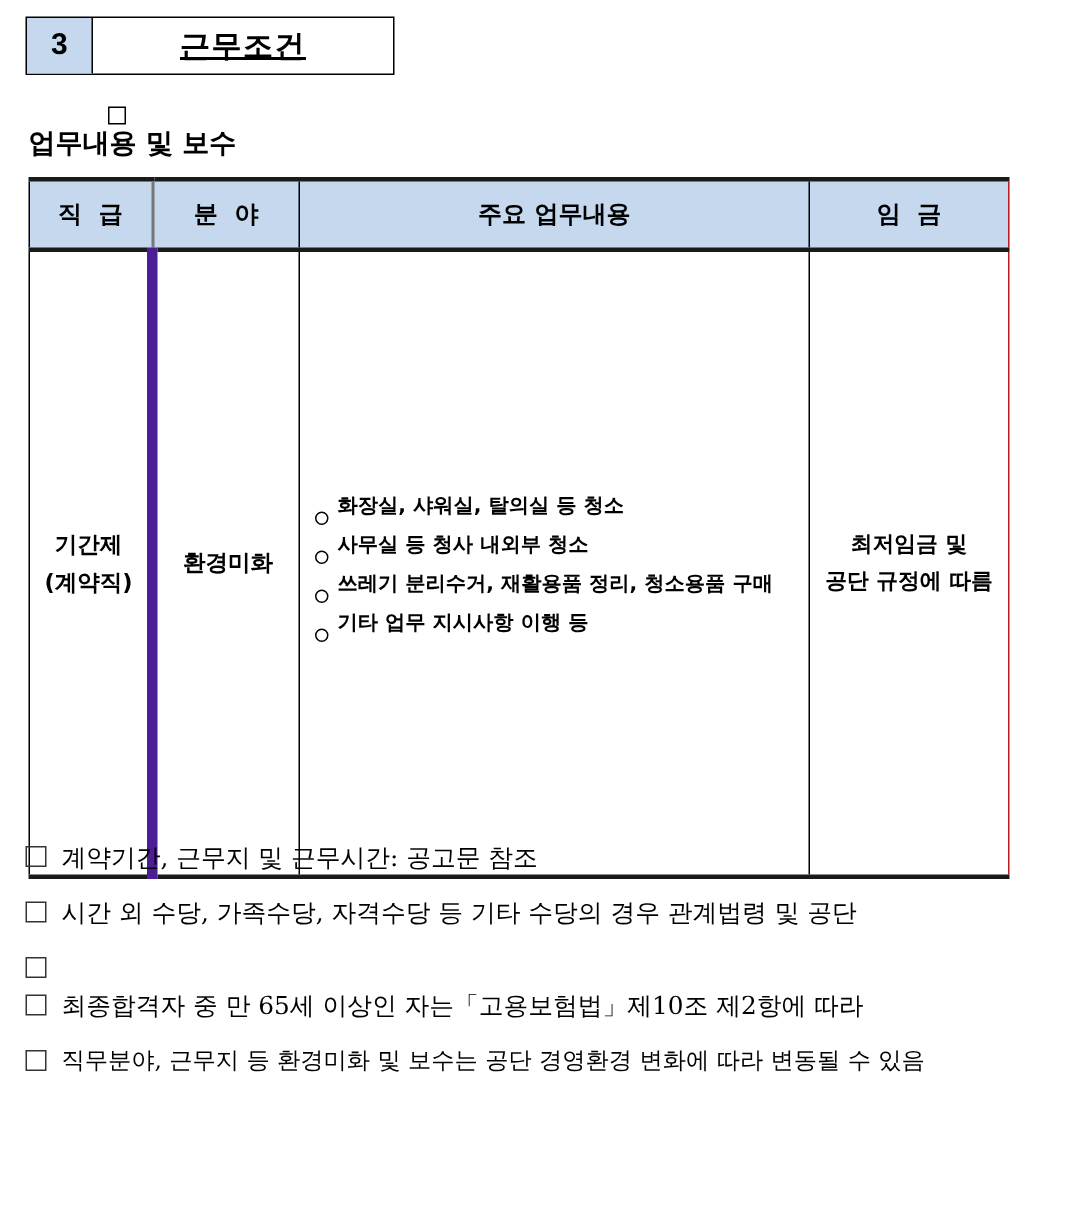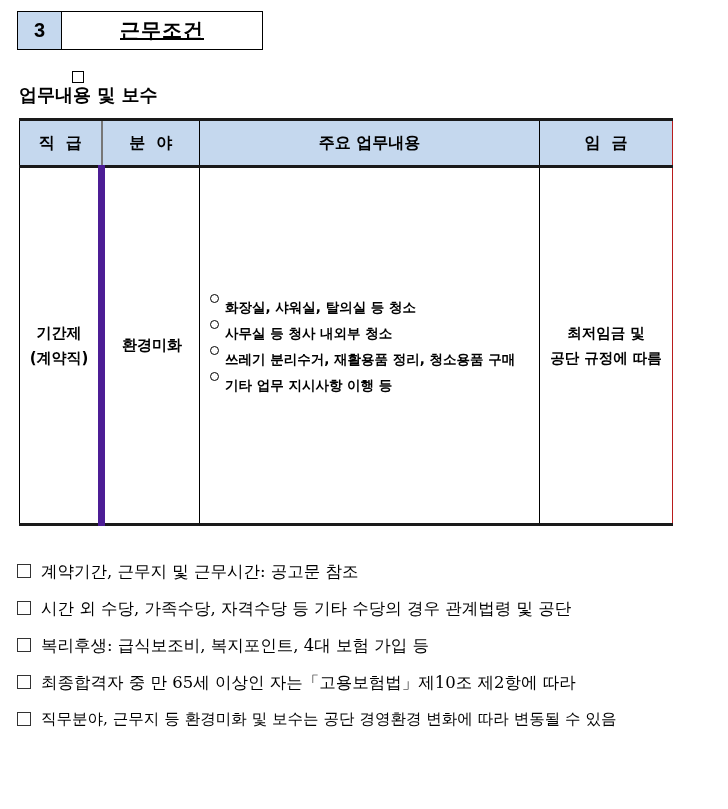--- a/index.html
+++ b/index.html
@@ -62,21 +62,21 @@
       height: 12px;
       border: 1.6px solid #000;
       margin-right: 21px;
       box-sizing: border-box;
     }
     table.main {
       position: absolute;
       left: 19px;
       top: 118px;
       width: 653px;
-      height: 408px;
+      height: 468px;
       border-collapse: collapse;
       table-layout: fixed;
     }
     table.main th, table.main td {
       border: 1px solid #000;
       text-align: center;
       vertical-align: middle;
       padding: 0;
     }
     table.main thead tr {
@@ -101,21 +101,21 @@
       line-height: 25px;
     }
     .duties {
       text-align: left;
       padding-left: 10px !important;
       font-size: 13.5px !important;
       line-height: 26px !important;
     }
     .duty {
       display: flex;
-      align-items: flex-start;
+      align-items: flex-end;
       white-space: nowrap;
     }
     .duty .circle {
       display: inline-block;
       width: 9px;
       height: 9px;
       border: 1.6px solid #000;
       border-radius: 50%;
       margin-right: 6px;
       box-sizing: border-box;
@@ -220,21 +220,20 @@
   <div class="note">
     <span class="sq"></span>
     <span class="txt"><span>계약기간, 근무지 및 근무시간: 공고문 참조</span></span>
   </div>
   <div class="note">
     <span class="sq"></span>
     <span class="txt"><span class="line2">시간 외 수당, 가족수당, 자격수당 등 기타 수당의 경우 관계법령 및 공단</span></span>
   </div>
   <div class="note">
     <span class="sq"></span>
-    <span class="txt"><span>복리후생: 급식보조비, 복지포인트, 4대 보험 가입 등</span></span>
   </div>
   <div class="note">
     <span class="sq"></span>
     <span class="txt"><span class="line2">최종합격자 중 만 65세 이상인 자는「고용보험법」제10조 제2항에 따라</span></span>
   </div>
   <div class="note">
     <span class="sq"></span>
     <span class="txt" style="font-size:15.5px"><span>직무분야, 근무지 등 환경미화 및 보수는 공단 경영환경 변화에 따라 변동될 수 있음</span></span>
   </div>
 </div>

